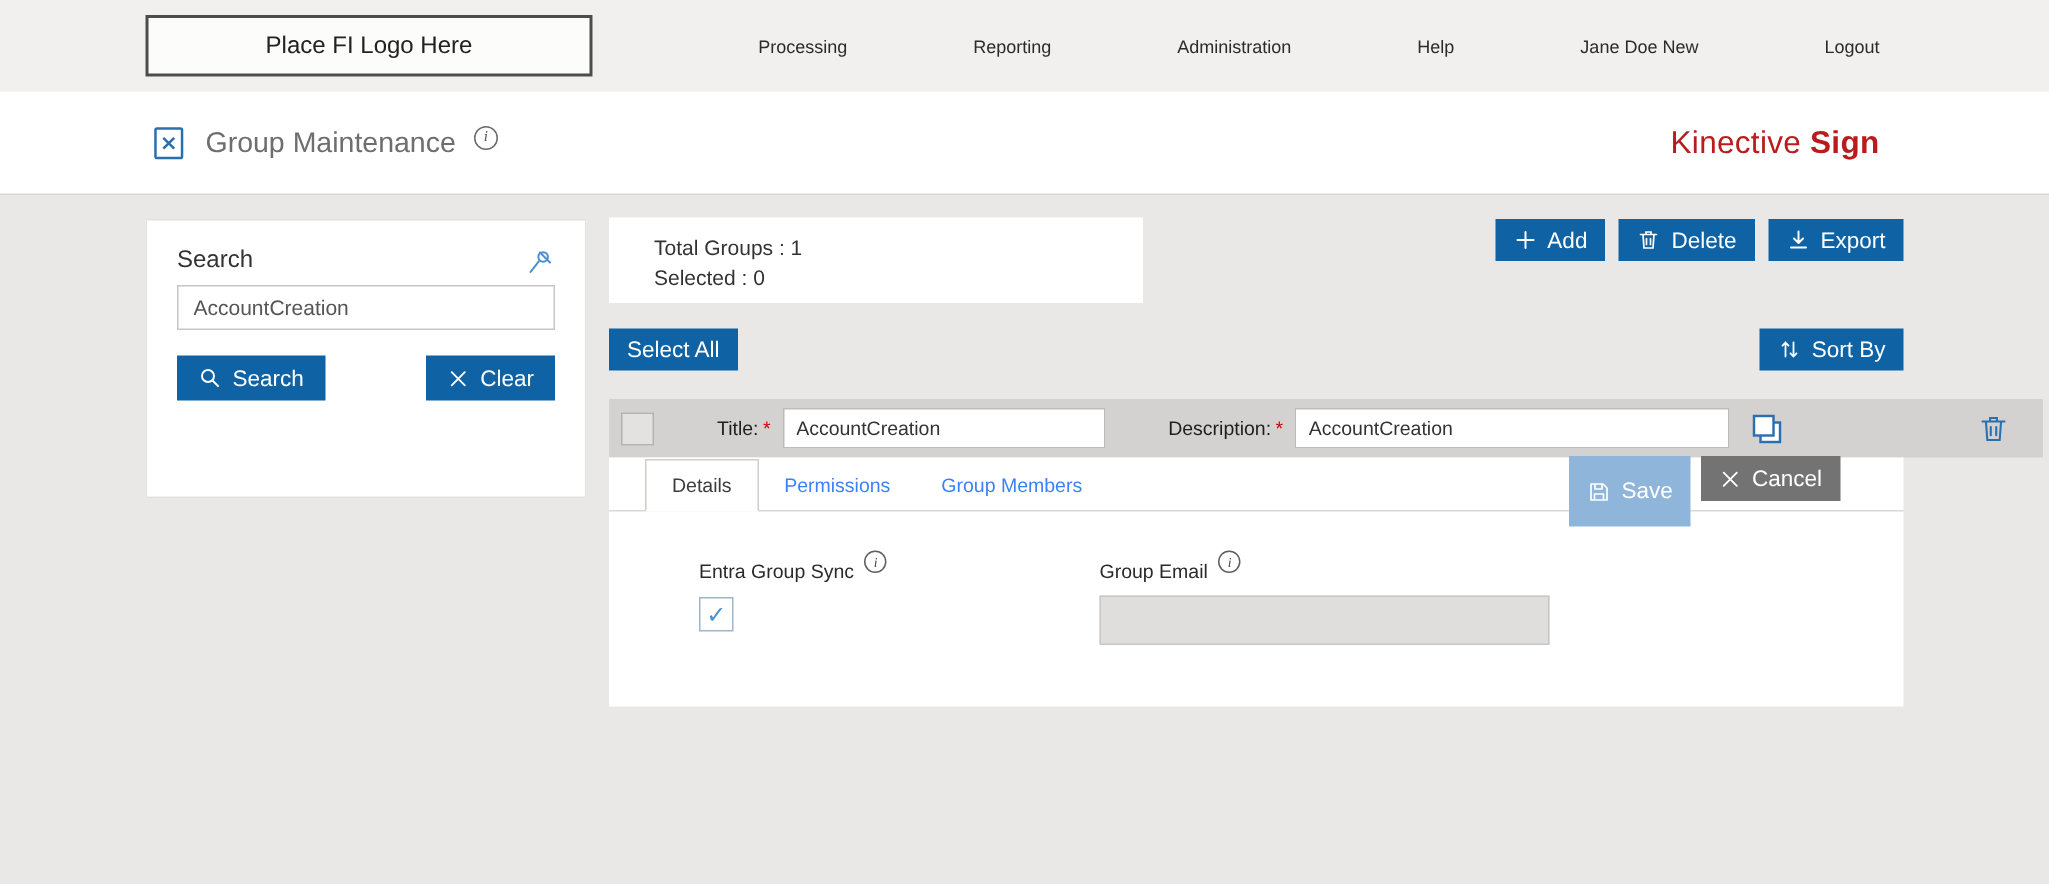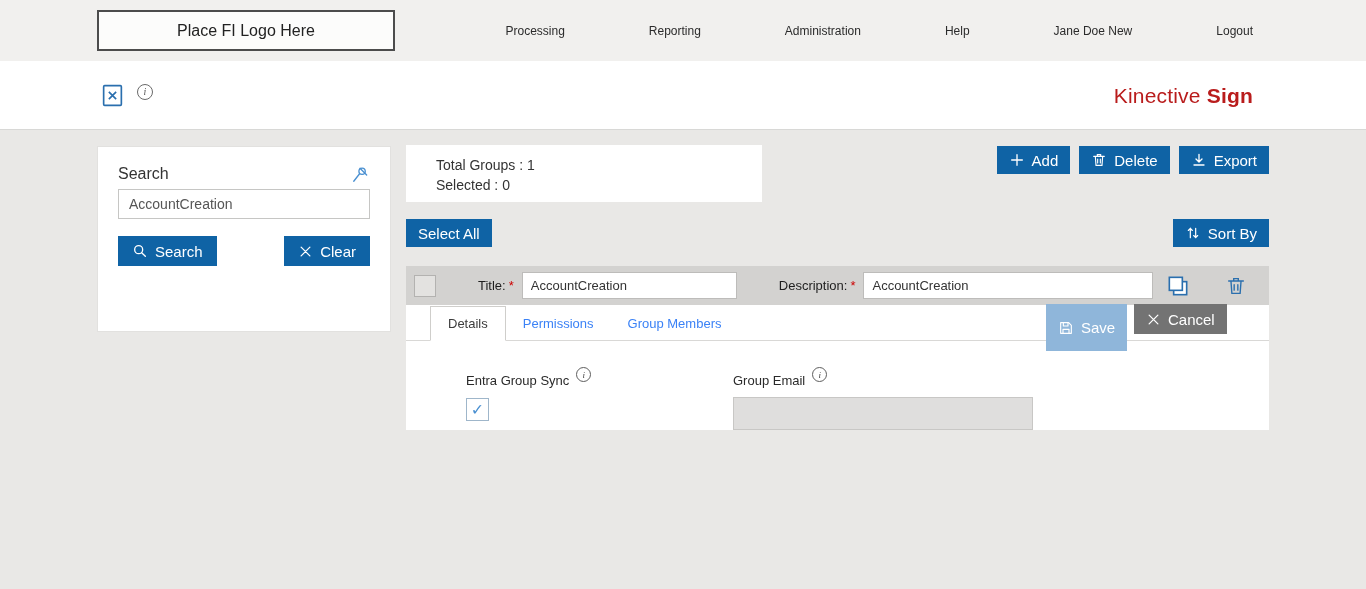--- a/index.html
+++ b/index.html
@@ -47,35 +47,35 @@
   .btn svg { display:block; }
 
   
   .summary-box { position:absolute; left:406px; top:145px; width:356px; height:57px; background:#fff;
                  padding:10px 0 0 30px; font-size:14px; color:#333; line-height:20px; }
   .toolbar-right { position:absolute; right:97px; top:146px; display:flex; gap:9px; }
   .select-all { position:absolute; left:406px; top:219px; }
   .sort-by { position:absolute; right:97px; top:219px; }
 
   
-  .group-row { position:absolute; left:406px; top:266px; width:863px; height:39px; background:#d3d2d0;
+  .group-row { position:absolute; left:406px; top:266px; width:956px; height:39px; background:#d3d2d0;
                display:flex; align-items:center; }
   .row-checkbox { width:22px; height:22px; background:#e3e2e0; border:1px solid #b3b2b0; margin-left:8px; cursor:pointer; }
   .row-label { font-size:13px; color:#1e1e1e; margin-left:42px; }
   .req { color:#c00; margin-left:3px; }
   .row-input { height:27px; border:1px solid #bdbcba; background:#fff; font-size:13px; color:#333;
                padding:0 8px; font-family:inherit; margin-left:8px; }
   .title-input { width:215px; }
   .desc-input { width:290px; }
   .icon-btn { background:none; border:none; cursor:pointer; padding:0; display:inline-flex; }
   .copy-btn { margin-left:12px; }
   .row-trash { position:absolute; right:22px; }
 
   
-  .content-panel { position:absolute; left:406px; top:305px; width:863px; height:125px; background:#fff; }
+  .content-panel { position:absolute; left:406px; top:305px; width:863px; height:166px; background:#fff; }
   .tabs-row { display:flex; align-items:flex-end; height:36px; border-bottom:1px solid #d9d8d6; padding-left:24px; }
   .tab { font-size:13px; padding:9px 17px; cursor:pointer; color:#3b82f6; }
   .tab.active { color:#3c3c3c; background:#fff; border:1px solid #cfcecb; border-bottom:1px solid #fff; margin-bottom:-1px; }
   .save-btn { position:absolute; left:1046px; top:304px; height:47px; background:#8fb6da; }
   .cancel-btn { position:absolute; left:1134px; top:304px; height:30px; background:#737373; }
 
   .fields { display:flex; padding:32px 0 0 60px; }
   .col-1 { width:267px; }
   .f-label-row { display:flex; align-items:flex-start; gap:7px; font-size:13px; color:#2a2a2a; }
   .info-sm { width:15px; height:15px; border:1px solid #5e5e5e; border-radius:50%;
@@ -106,20 +106,21 @@
   </header>
 
   <div class="header">
     <div class="title-group">
       <span class="page-icon">
         <svg width="25" height="25" viewBox="0 0 24 24" fill="none" stroke="#2a6fae" stroke-width="1.6">
           <rect x="3.5" y="2.5" width="17" height="19" rx="1"></rect>
           <path d="M8.5 8.5l7 7M15.5 8.5l-7 7"></path>
         </svg>
       </span>
+      <h1 class="page-title">Group Maintenance</h1>
       <span class="info-circle">i</span>
     </div>
     <div class="brand">
       <span>Kinective</span>
       <b>Sign</b>
     </div>
   </div>
 
   <section class="search-card">
     <div class="search-head">

